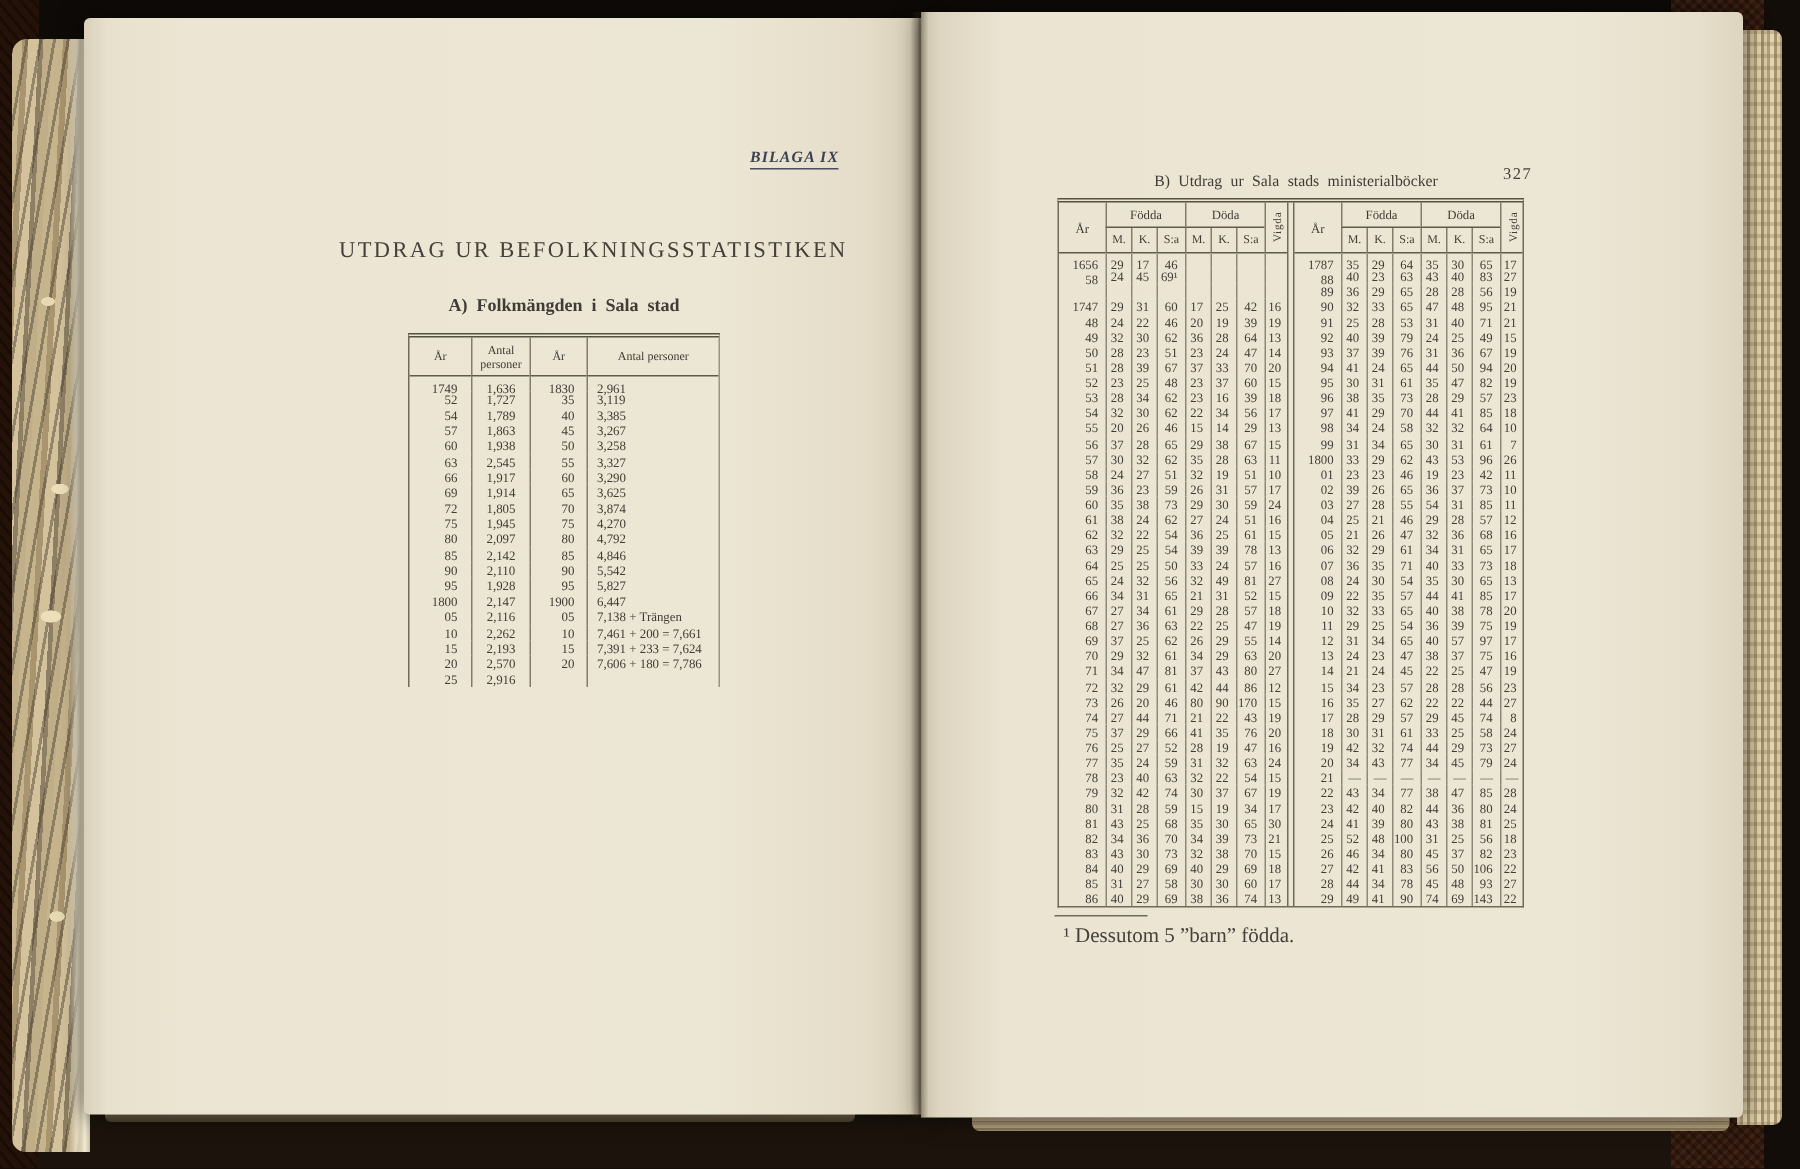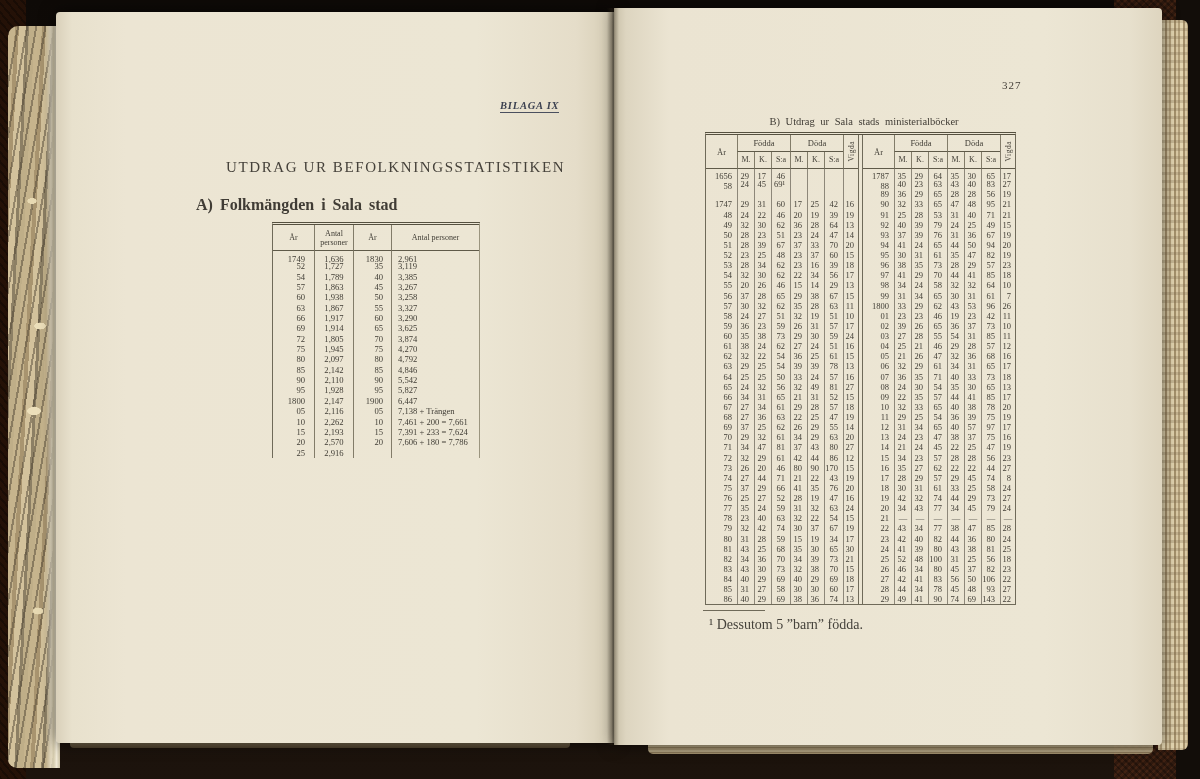--- a/index.html
+++ b/index.html
@@ -67,41 +67,41 @@
     background:linear-gradient(90deg, rgba(50,40,25,0) 0%, rgba(50,40,25,.35) 40%, rgba(25,20,10,.55) 52%, rgba(50,40,25,.3) 65%, rgba(50,40,25,0) 100%); }
 
   .ink { color:#3c3933; }
 
   
   .bilaga { position:absolute; top:88px; left:444px;
     font-style:italic; font-weight:bold; font-size:10.5px; letter-spacing:.8px;
     color:#3d4251; border-bottom:1px solid #4a4f5e; padding-bottom:1px; }
   .title-a { position:absolute; top:147px; left:170px; width:420px; 
     font-size:15px; letter-spacing:1.6px; color:#45413a; }
-  .caption-a { position:absolute; top:184px; left:140px; width:360px; text-align:left;
-    font-weight:bold; font-size:16px; word-spacing:3px; color:#403c35; }
+  .caption-a { position:absolute; top:184px; left:140px; width:360px; text-align:center;
+    font-weight:bold; font-size:12px; word-spacing:3px; color:#403c35; }
 
   .tableA { position:absolute; left:216px; top:210px; width:206px;
     display:grid; grid-template-columns:41px 39px 38px 88px;
     grid-template-rows:26px; grid-auto-rows:10.35px;
     border-top:3px double #55503f; border-left:1px solid #6f6a59; border-right:1px solid #9b957f;
     color:#403d35; }
   .ta-h { font-size:8px; line-height:9px; text-align:center; display:flex; align-items:center;
     justify-content:center; border-bottom:1px solid #5f5a49; padding:1px 2px; }
   .ta-h1,.ta-h2,.ta-h3 { border-left:1px solid #827c69; }
   .ta { font-size:8.6px; line-height:10.35px; white-space:nowrap; }
   .ta1,.ta2,.ta3 { border-left:1px solid #827c69; }
   .ta0 { text-align:right; padding-right:9px; }
   .ta1 { text-align:center; }
   .ta2 { text-align:right; padding-right:8px; }
   .ta3 { text-align:left; padding-left:6px; }
   .tableA .ta:nth-child(-n+8) { padding-top:3px; } 
 
   
-  .page-number { position:absolute; top:71px; left:388px; font-size:11px; color:#45413a; letter-spacing:1px; }
+  .page-number { position:absolute; top:102px; left:388px; font-size:11px; color:#45413a; letter-spacing:1px; }
   .caption-b { position:absolute; top:108px; left:60px; width:380px; text-align:center;
     font-weight:normal; font-size:10.5px; word-spacing:3px; color:#403c35; }
 
   .tableB { position:absolute; left:91px; top:124px; display:flex;
     border-top:3px double #55503f; border-bottom:1px solid #6f6a59;
     border-left:1px solid #6f6a59; border-right:1px solid #6f6a59; }
   .tb-half { display:grid;
     grid-template-columns:31px 17px 17px 19px 17px 17px 19px 15px;
     grid-template-rows:17px 17px; grid-auto-rows:10.14px; color:#403d35; }
   .half-divider { width:3px; border-left:1px solid #6f6a59; border-right:1px solid #6f6a59; }
@@ -163,21 +163,21 @@
         <div class="ta ta3">3,385</div>
         <div class="ta ta0">57</div>
         <div class="ta ta1">1,863</div>
         <div class="ta ta2">45</div>
         <div class="ta ta3">3,267</div>
         <div class="ta ta0">60</div>
         <div class="ta ta1">1,938</div>
         <div class="ta ta2">50</div>
         <div class="ta ta3">3,258</div>
         <div class="ta ta0">63</div>
-        <div class="ta ta1">1,867</div>
+        <div class="ta ta1">2,545</div>
         <div class="ta ta2">55</div>
         <div class="ta ta3">3,327</div>
         <div class="ta ta0">66</div>
         <div class="ta ta1">1,917</div>
         <div class="ta ta2">60</div>
         <div class="ta ta3">3,290</div>
         <div class="ta ta0">69</div>
         <div class="ta ta1">1,914</div>
         <div class="ta ta2">65</div>
         <div class="ta ta3">3,625</div>

